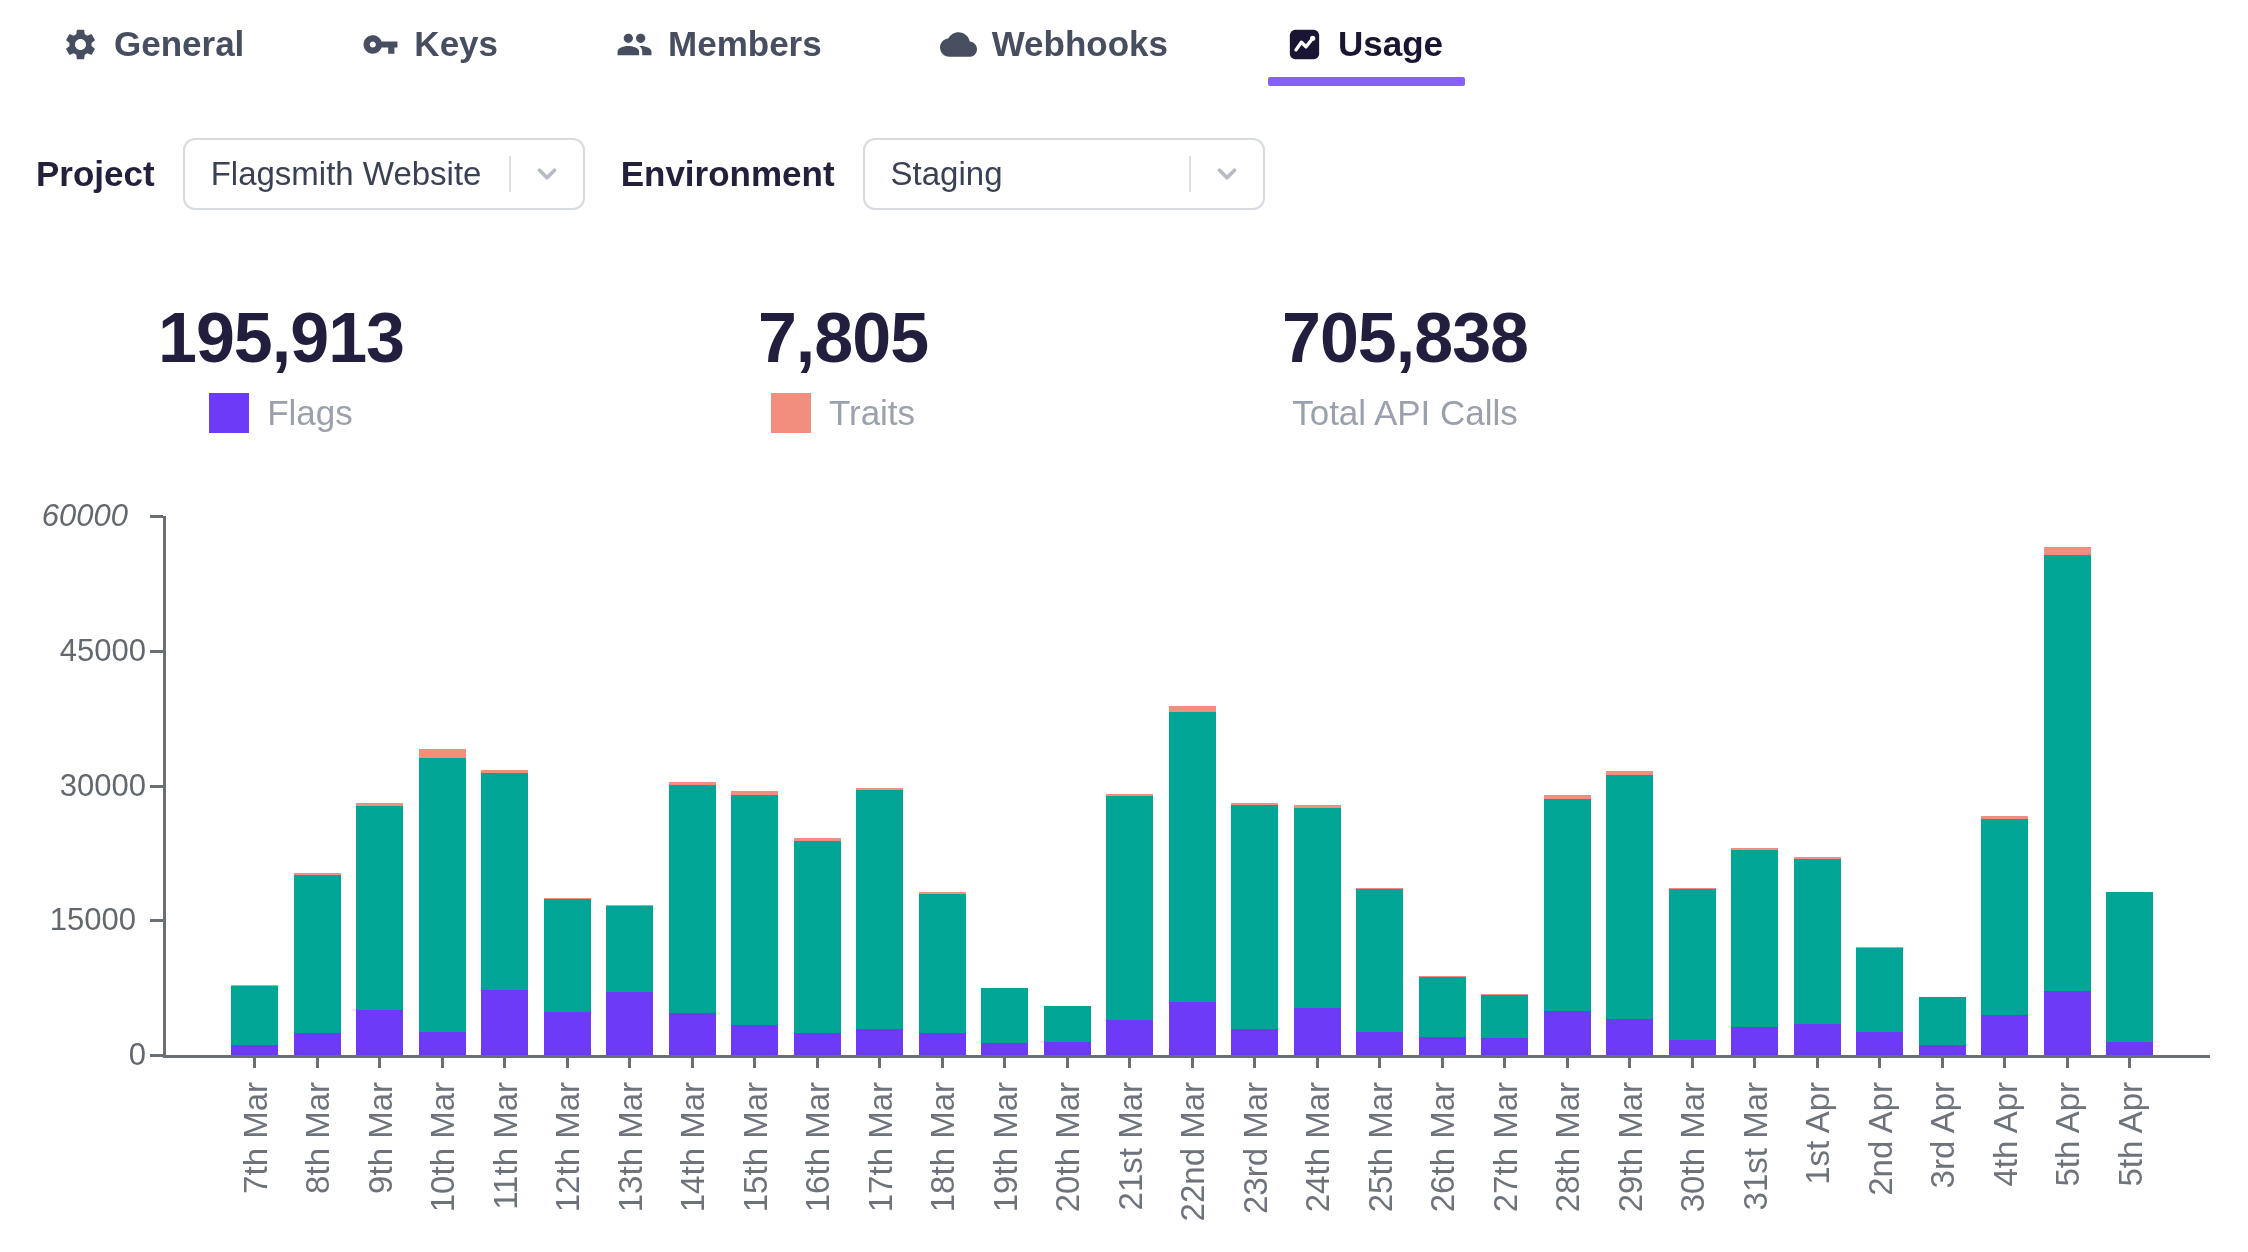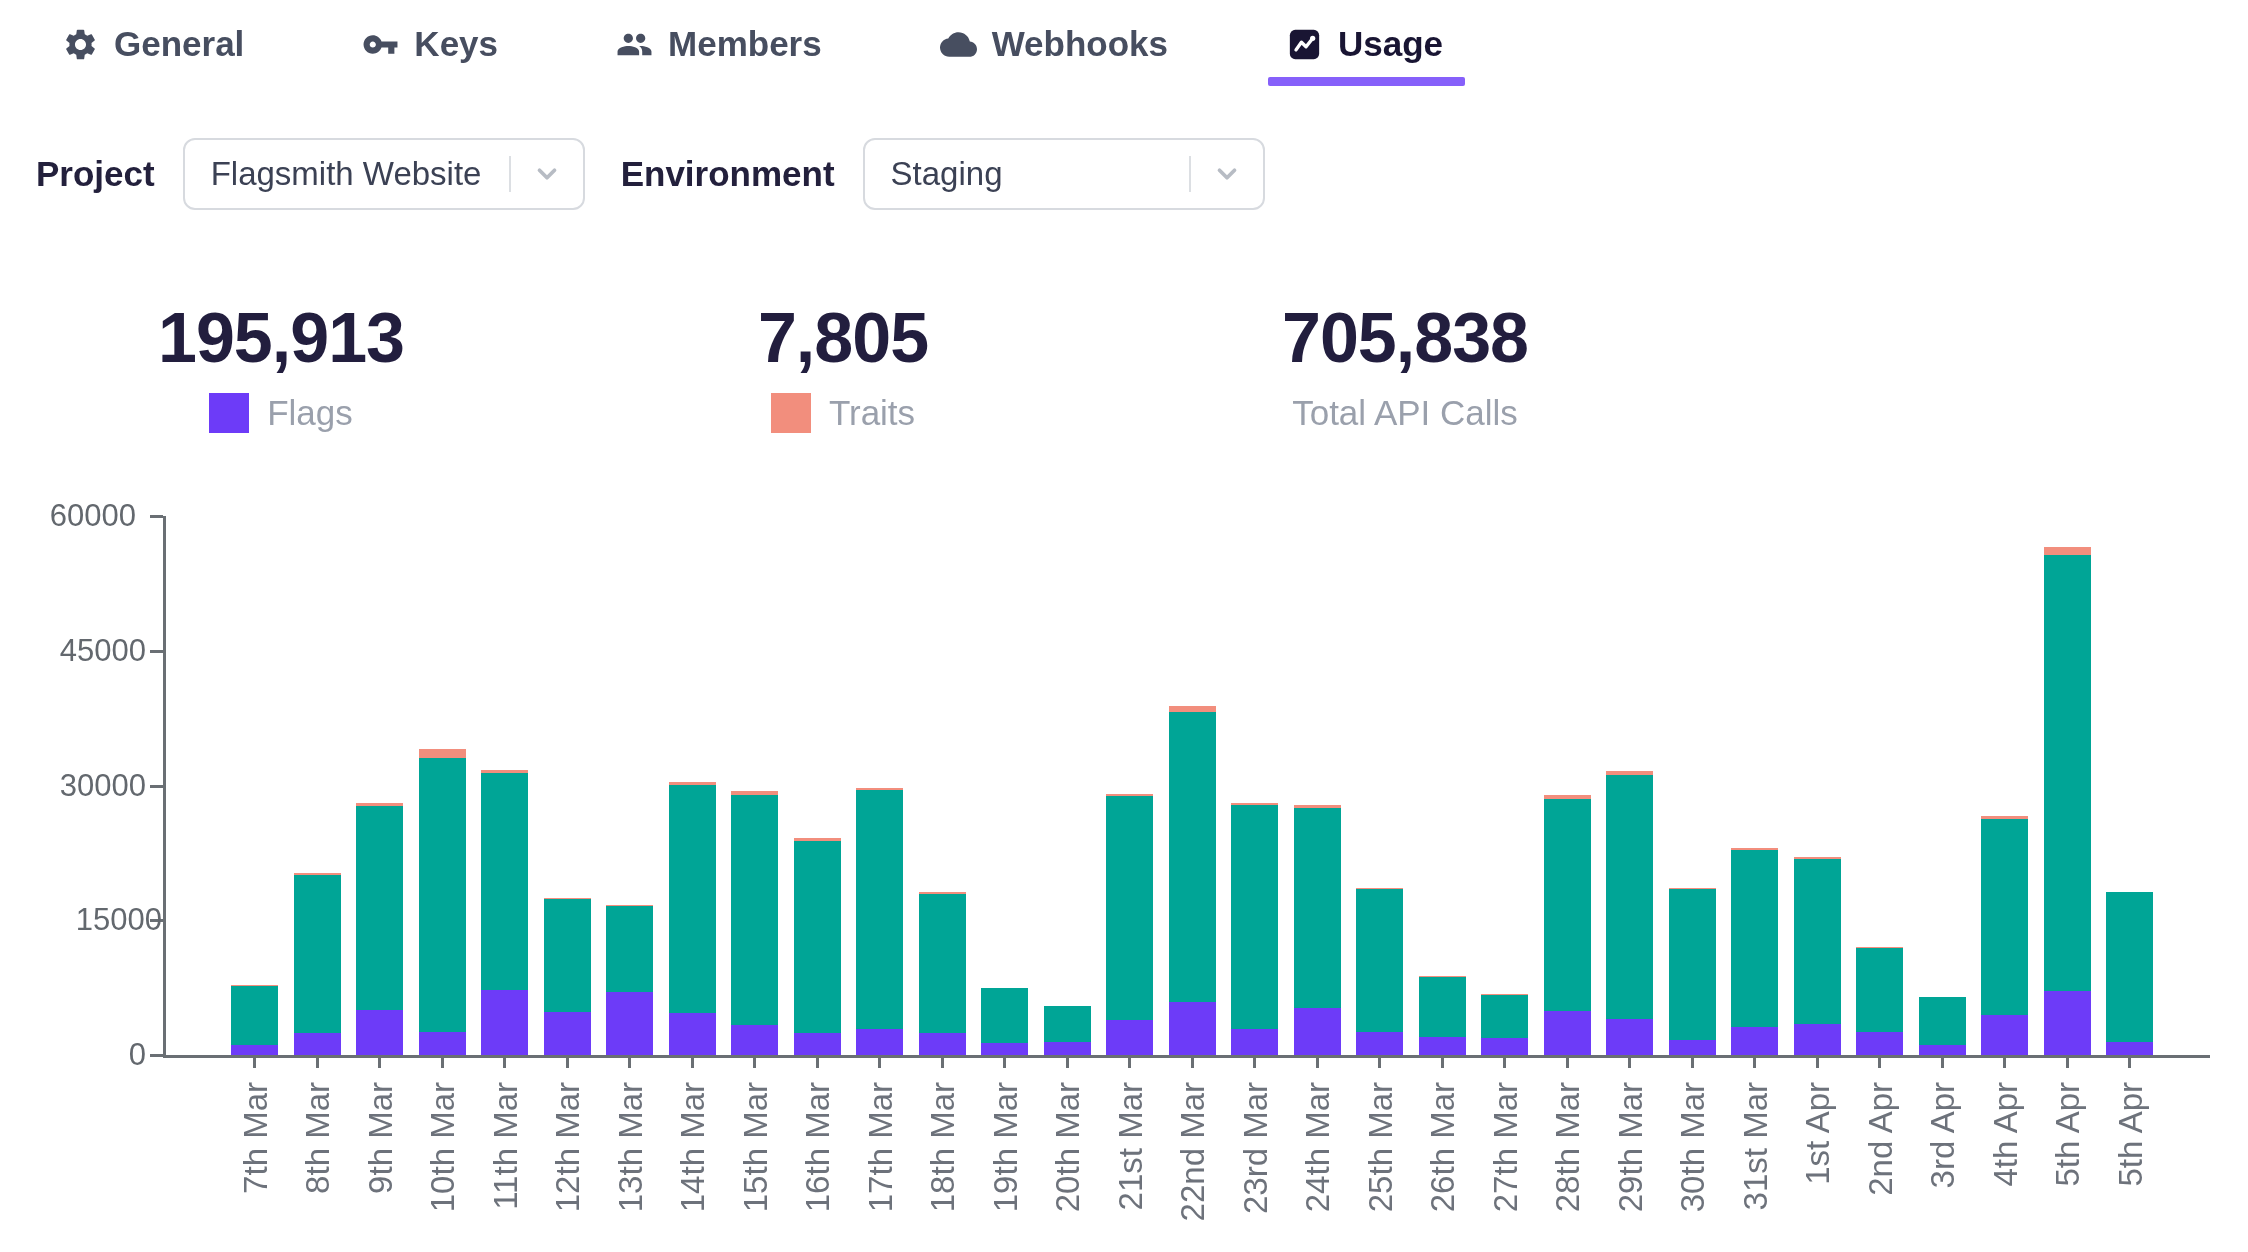--- a/index.html
+++ b/index.html
@@ -132,27 +132,27 @@
       </div>
     </div>
   </div>
 
   <div id="chart">
       <div class="axis-v" style="left: 163px; top: 516px; height: 542px;"></div>
       <div class="axis-h" style="left: 163px; top: 1055px; width: 2047px;"></div>
       <div class="ytick" style="left: 150px; top: 1054px;"></div>
       <div class="ylab" style="left: 18px; top: 1037px;">0</div>
       <div class="ytick" style="left: 150px; top: 919.25px;"></div>
-      <div class="ylab" style="left: 34px; top: 902.25px;">15000</div>
+      <div class="ylab" style="left: 8px; top: 902.25px;">15000</div>
       <div class="ytick" style="left: 150px; top: 784.5px;"></div>
       <div class="ylab" style="left: 18px; top: 767.5px;">30000</div>
       <div class="ytick" style="left: 150px; top: 649.75px;"></div>
       <div class="ylab" style="left: 18px; top: 632.75px;">45000</div>
       <div class="ytick" style="left: 150px; top: 515px;"></div>
-      <div class="ylab" style="left: 8px; top: 498px;">60000</div>
+      <div class="ylab" style="left: 0; top: 498px; font-style: italic;">60000</div>
       <div class="bar" style="left: 231px; top: 984.93px; width: 47px; height: 70.07px;">
         <div class="seg" style="height: 0.898333px; background: rgb(242, 142, 125);"></div>
         <div class="seg" style="height: 59.29px; background: rgb(0, 165, 150);"></div>
         <div class="seg" style="height: 9.88167px; background: rgb(109, 59, 248);"></div>
       </div>
       <div class="xtick" style="left: 253px; top: 1055px;"></div>
       <div class="xlab" style="left: 238.5px; top: 1082px;">7th Mar</div>
       <div class="bar" style="left: 293.5px; top: 872.638px; width: 47px; height: 182.362px;">
         <div class="seg" style="height: 2.24583px; background: rgb(242, 142, 125);"></div>
         <div class="seg" style="height: 157.657px; background: rgb(0, 165, 150);"></div>

